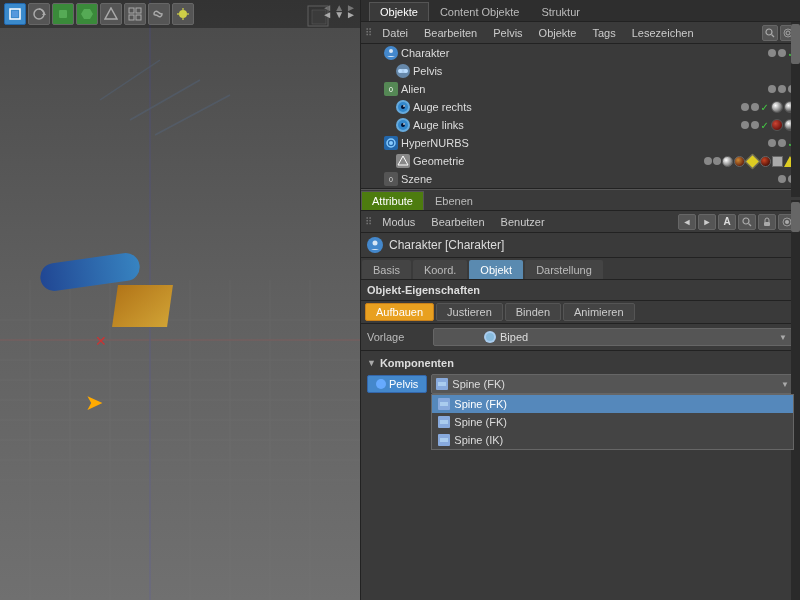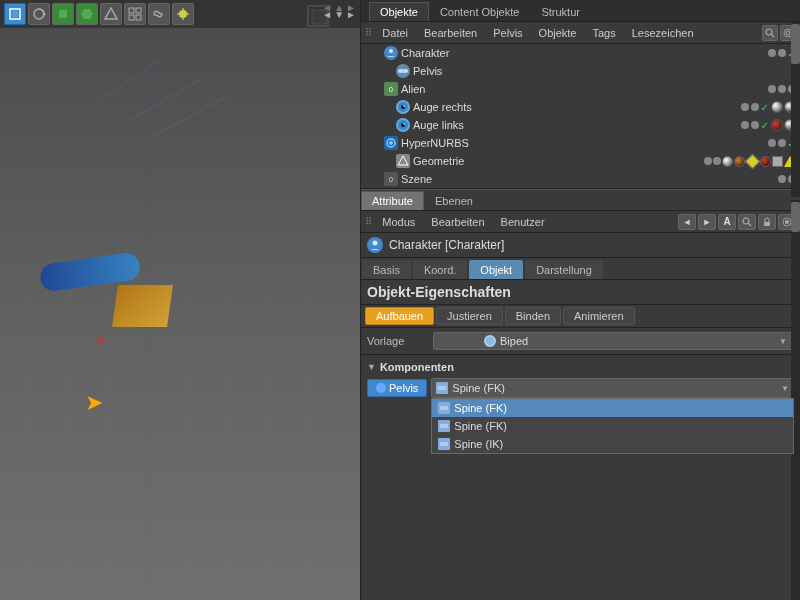--- a/index.html
+++ b/index.html
@@ -31,42 +31,42 @@
     .obj-icon { width: 14px; height: 14px; border-radius: 50%; display: inline-flex; align-items: center; justify-content: center; font-size: 8px; flex-shrink: 0; }
     .obj-icon.char { background: #4488cc; color: #fff; }
     .obj-icon.bone { background: #88aacc; color: #fff; }
     .obj-icon.eye { background: #66aadd; color: #fff; }
     .obj-icon.geo { background: #aaaaaa; color: #fff; }
     .obj-name { flex: 1; font-size: 11px; color: #ddd; }
 
     
     .attr-tabs { display: flex; background: #3a3a3a; border-top: 1px solid #555; border-bottom: 1px solid #222; height: 22px; align-items: flex-end; }
     .attr-tab { padding: 3px 10px; font-size: 11px; cursor: pointer; color: #bbb; border: 1px solid transparent; border-bottom: none; }
-    .attr-tab.active { background: #737373; color: #fff; border-color: #555; border-bottom-color: #3a3a3a; }
+    .attr-tab.active { background: #4d7c0f; color: #fff; border-color: #555; border-bottom-color: #3a3a3a; }
 
     
     .attr-manager { flex: 1; display: flex; flex-direction: column; background: #3a3a3a; }
     .attr-toolbar { display: flex; align-items: center; height: 22px; background: #3a3a3a; border-bottom: 1px solid #222; padding: 0 4px; gap: 4px; }
     .attr-toolbar-btn { font-size: 11px; color: #ccc; padding: 1px 6px; cursor: pointer; background: transparent; border: none; }
 
     .attr-nav-btns { margin-left: auto; display: flex; gap: 2px; align-items: center; }
     .nav-btn { width: 18px; height: 16px; background: #555; border: 1px solid #666; border-radius: 2px; display: flex; align-items: center; justify-content: center; font-size: 9px; color: #ccc; cursor: pointer; }
 
     
     .attr-obj-header { display: flex; align-items: center; gap: 6px; padding: 4px 6px; border-bottom: 1px solid #222; }
     .attr-obj-icon { width: 16px; height: 16px; border-radius: 50%; background: #4488cc; display: flex; align-items: center; justify-content: center; font-size: 9px; color: #fff; }
     .attr-obj-name { font-size: 12px; color: #ddd; }
 
     
     .sub-tabs { display: flex; background: #3a3a3a; border-bottom: 1px solid #222; height: 22px; }
     .sub-tab { padding: 3px 10px; font-size: 11px; cursor: pointer; color: #bbb; border: 1px solid transparent; border-bottom: none; background: #444; margin: 2px 1px 0; border-radius: 2px 2px 0 0; }
     .sub-tab.active { background: #5a8ab0; color: #fff; }
 
     
-    .section-title { padding: 4px 6px; font-size: 14px; color: #ddd; font-weight: bold; border-bottom: 1px solid #222; }
+    .section-title { padding: 4px 6px; font-size: 11px; color: #ddd; font-weight: bold; border-bottom: 1px solid #222; }
 
     
     .h-tabs { display: flex; background: #3a3a3a; border-bottom: 1px solid #222; padding: 2px 4px; gap: 2px; }
     .h-tab { padding: 2px 10px; font-size: 11px; cursor: pointer; color: #ccc; background: #444; border: 1px solid #555; border-radius: 2px; }
     .h-tab.active { background: #e8a020; color: #fff; border-color: #c8801a; }
 
     
     .vorlage-row { display: flex; align-items: center; padding: 4px 6px; gap: 6px; border-bottom: 1px solid #222; }
     .vorlage-label { font-size: 11px; color: #bbb; min-width: 60px; }
     .vorlage-dropdown { flex: 1; height: 18px; background: #555; border: 1px solid #666; border-radius: 2px; display: flex; align-items: center; padding: 0 6px; cursor: pointer; justify-content: space-between; font-size: 11px; color: #ddd; }

